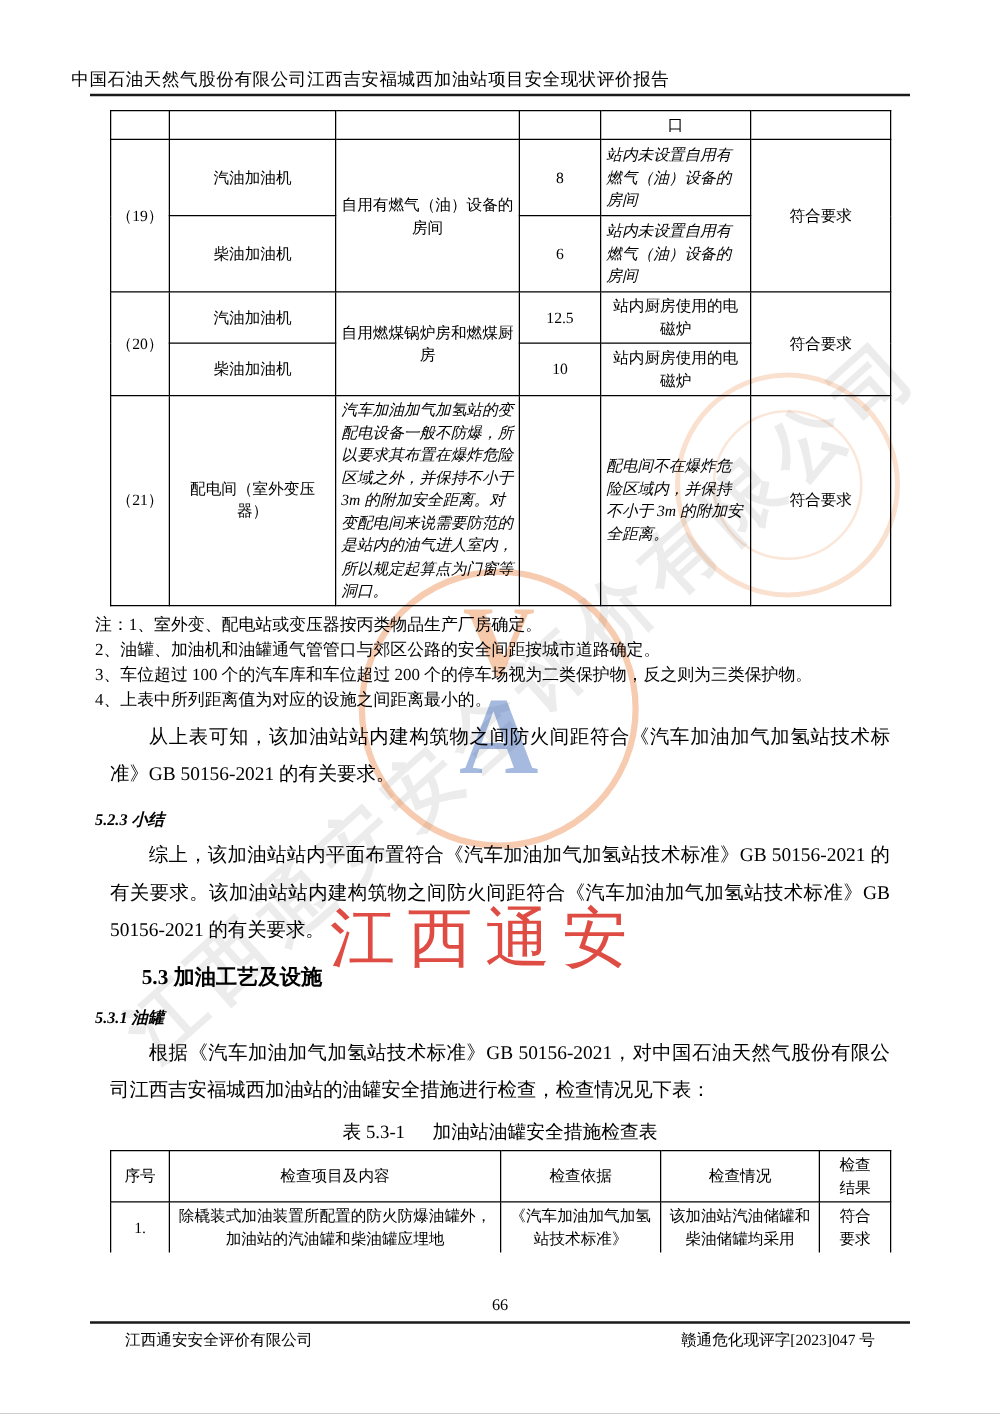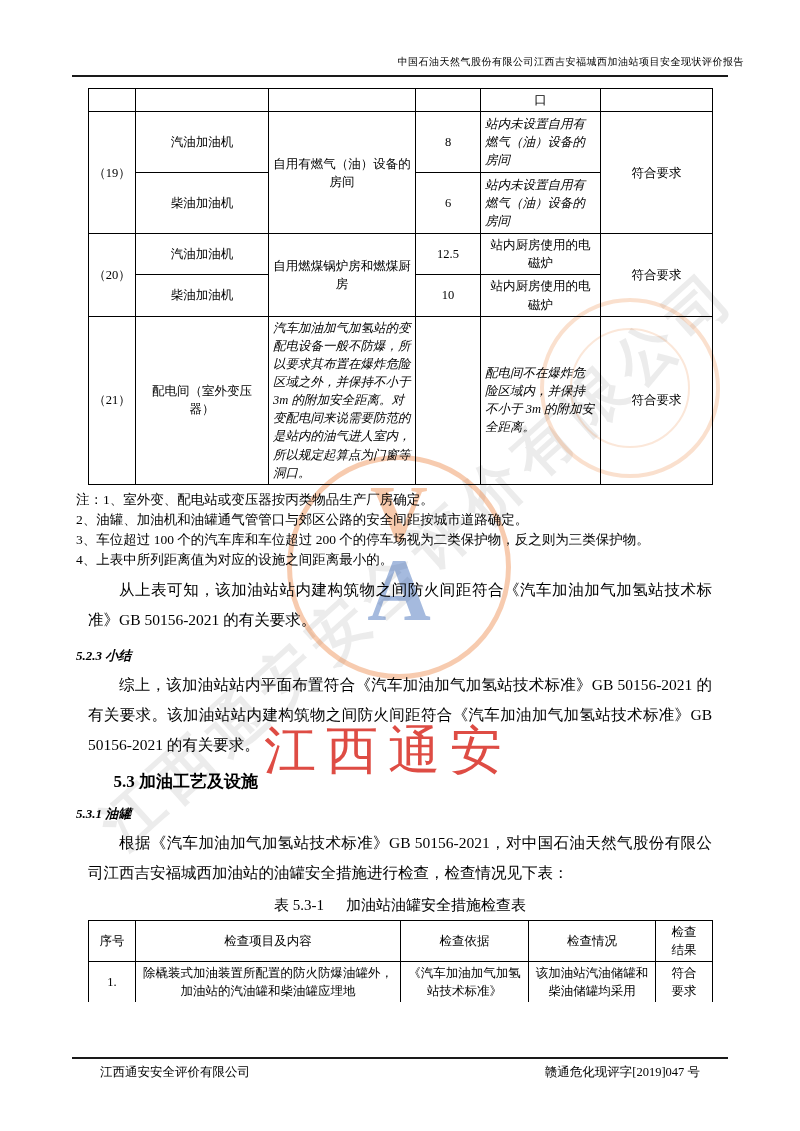--- a/index.html
+++ b/index.html
@@ -2,22 +2,22 @@
 <html><head>
 <meta charset="utf-8">
 <style>
   html,body{margin:0;padding:0;background:#888;}
   .page{
     position:relative;width:800px;height:1131px;margin:0 auto;
     background:#fff;overflow:hidden;color:#000;
     font-family:"Liberation Serif","DejaVu Serif",serif;
   }
   
-  .header-title{position:absolute;top:55px;left:88px;width:656px;text-align:right;
-    font-size:10px;letter-spacing:.5px;z-index:3;}
+  .header-title{position:absolute;top:55px;left:57px;width:656px;text-align:left;
+    font-size:14px;letter-spacing:.5px;z-index:3;}
   .header-rule{position:absolute;top:75px;left:72px;width:656px;border-top:2.5px solid #1a1a1a;z-index:3;}
   .page-number{position:absolute;top:1036px;left:0;width:100%;text-align:center;font-size:13px;z-index:3;}
   .footer-rule{position:absolute;top:1057px;left:72px;width:656px;border-top:2.5px solid #1a1a1a;z-index:3;}
   .footer-left{position:absolute;top:1064px;left:100px;font-size:12.5px;z-index:3;}
   .footer-right{position:absolute;top:1064px;right:100px;font-size:12.5px;z-index:3;}
   
   .content{position:absolute;top:88px;left:76px;width:648px;z-index:2;}
   table{border-collapse:collapse;table-layout:fixed;width:624px;margin-left:12px;background:transparent;}
   td{border:1px solid #000;font-size:12.5px;line-height:1.45;padding:2px 4px;
      text-align:center;vertical-align:middle;}
@@ -171,17 +171,18 @@
         <td>除橇装式加油装置所配置的防火防爆油罐外，加油站的汽油罐和柴油罐应埋地</td>
         <td>《汽车加油加气加氢站技术标准》</td>
         <td>该加油站汽油储罐和柴油储罐均采用</td>
         <td class="result-col">符合要求</td>
       </tr>
     </tbody>
       </table>
 
   </div>
 
+  <div class="page-number">66</div>
   <div class="footer-rule"></div>
   <div class="footer-left">江西通安安全评价有限公司</div>
-  <div class="footer-right">赣通危化现评字[2019]047 号</div>
+  <div class="footer-right">赣通危化现评字[2023]047 号</div>
 
 </div>
 
 </body></html>

